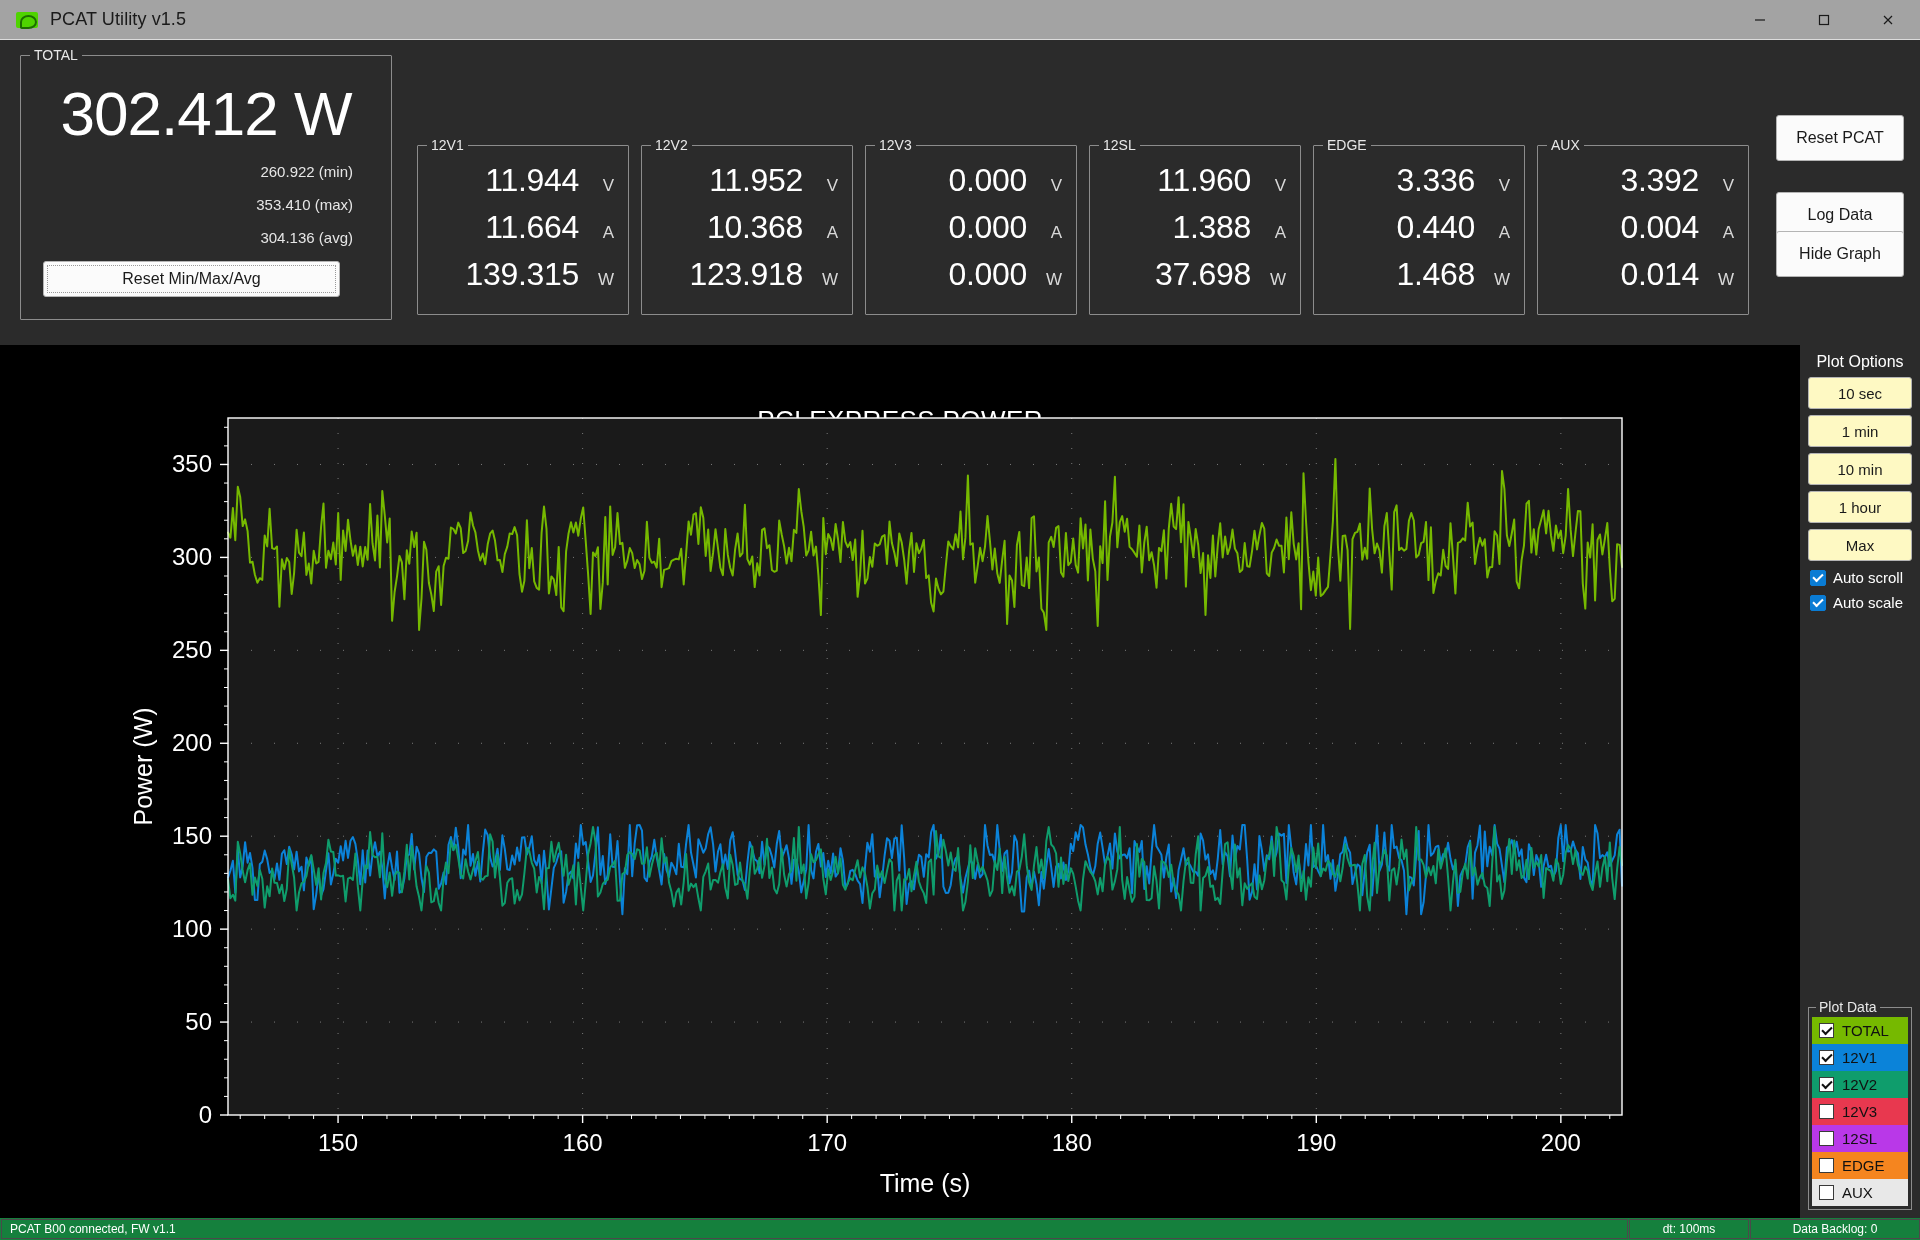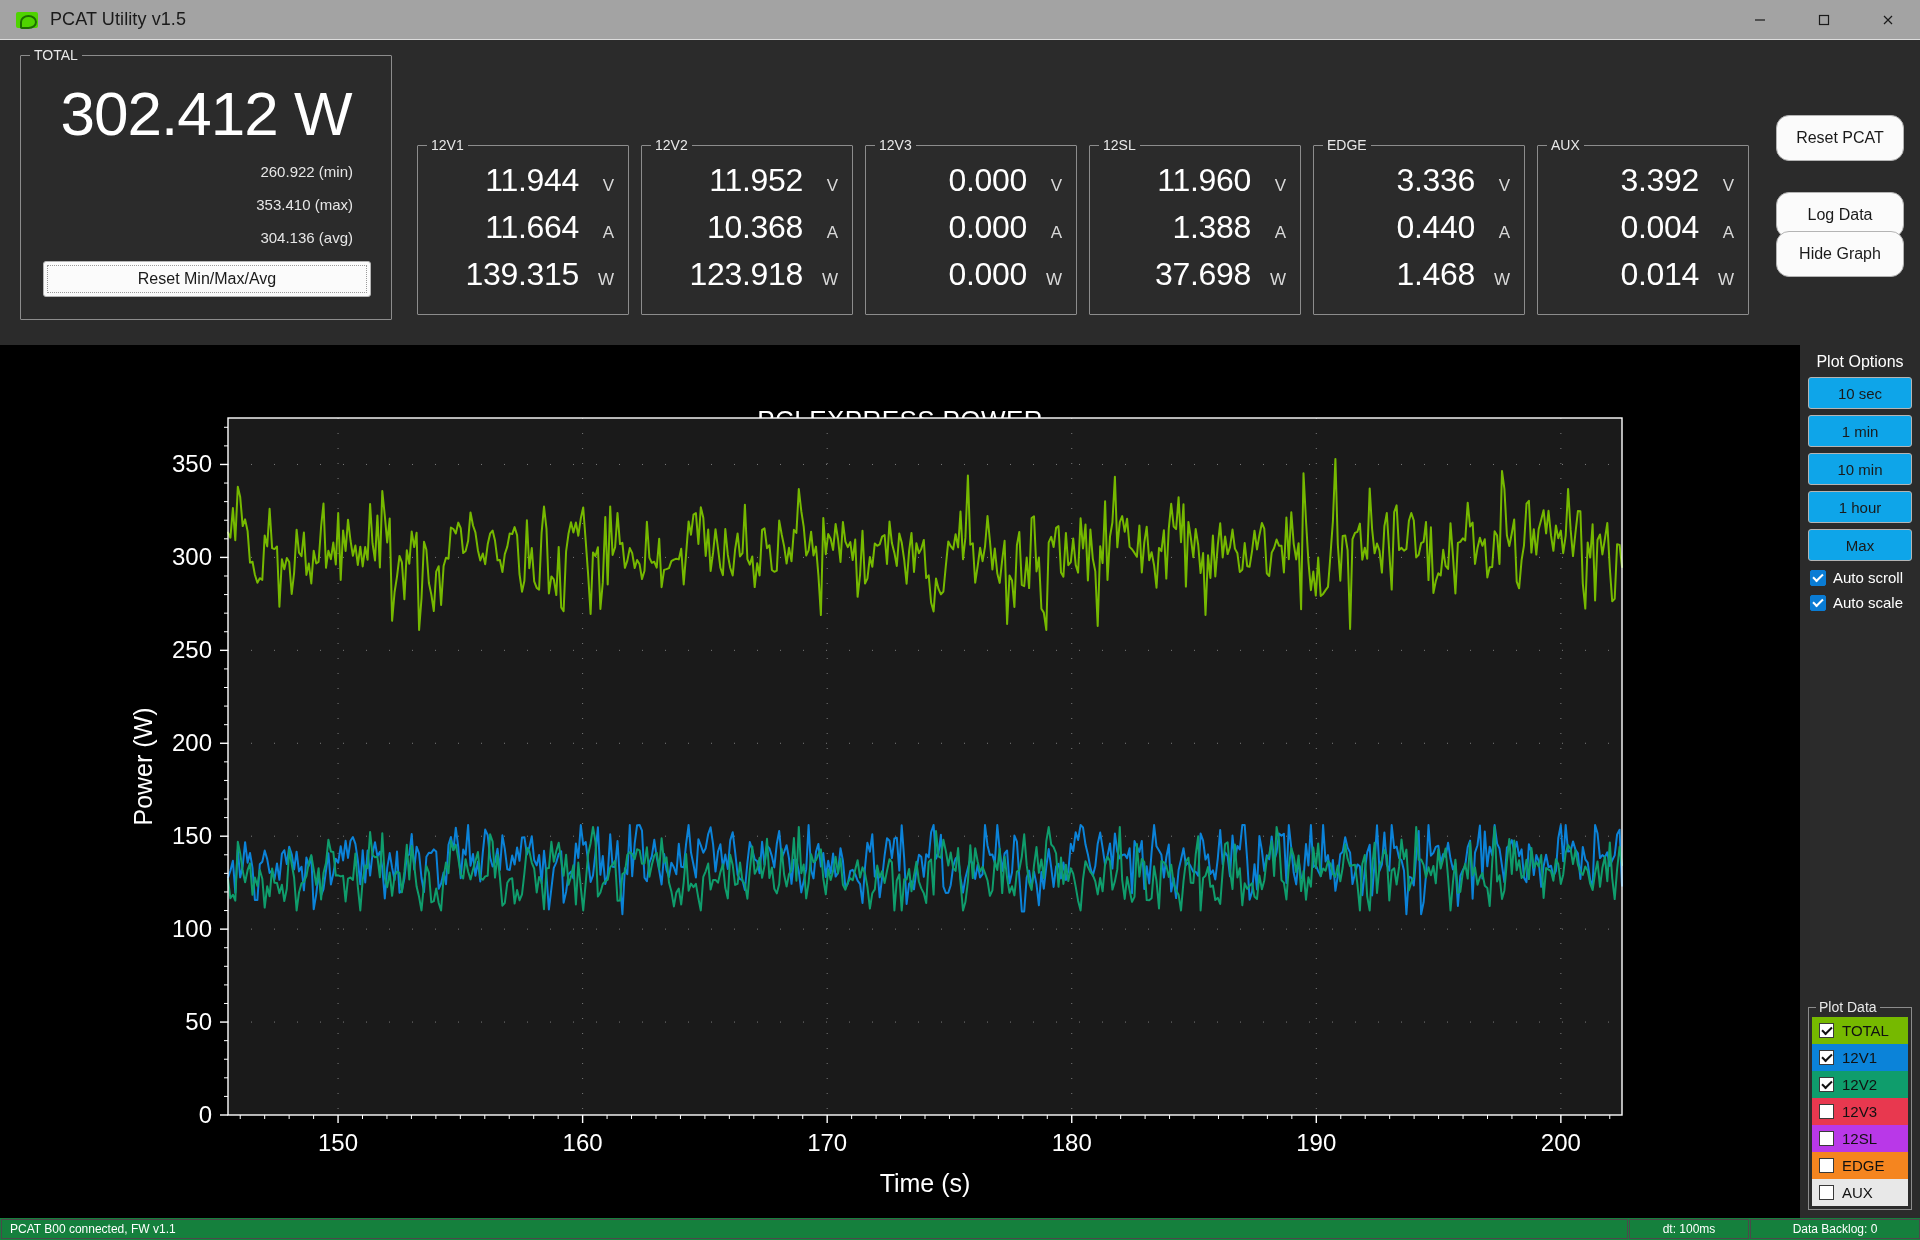--- a/index.html
+++ b/index.html
@@ -106,21 +106,21 @@
     text-align: right;
   }
   .total-stats div {
     font-size: 15px;
     color: #e6e6e6;
     line-height: 33px;
   }
   .reset-mma {
     position: absolute;
     left: 22px; bottom: 22px;
-    width: 328px; height: 36px;
+    width: 297px; height: 36px;
     background: #fbfbfb;
     border: 1px solid #b4b4b4;
     border-radius: 3px;
     color: #1a1a1a;
     font-size: 16px;
     font-family: "Liberation Sans", sans-serif;
     display: flex; align-items: center; justify-content: center;
   }
   .reset-mma::before {
     content: "";
@@ -157,21 +157,21 @@
     text-align: right;
     margin-left: 9px;
   }
 
   
   .abtn {
     position: absolute;
     width: 128px; height: 46px;
     background: #fbfbfb;
     border: 1px solid #b4b4b4;
-    border-radius: 13px;
+    border-radius: 3px;
     color: #1a1a1a;
     font-size: 16px;
     font-family: "Liberation Sans", sans-serif;
     display: flex; align-items: center; justify-content: center;
   }
 
   
   .graphzone {
     position: absolute;
     top: 345px; left: 0;
@@ -198,21 +198,21 @@
   }
   .po-title {
     text-align: center;
     font-size: 16px;
     color: #ffffff;
     padding-top: 8px;
   }
   .pbtn {
     width: 104px; height: 32px;
     margin: 6px auto 0 auto;
-    background: #0ea5e9;
+    background: #fef9c3;
     border: 1px solid #b4b4b4;
     border-radius: 3px;
     color: #1a1a1a;
     font-size: 15px;
     font-family: "Liberation Sans", sans-serif;
     display: flex; align-items: center; justify-content: center;
   }
   .chk-row {
     display: flex;
     align-items: center;

